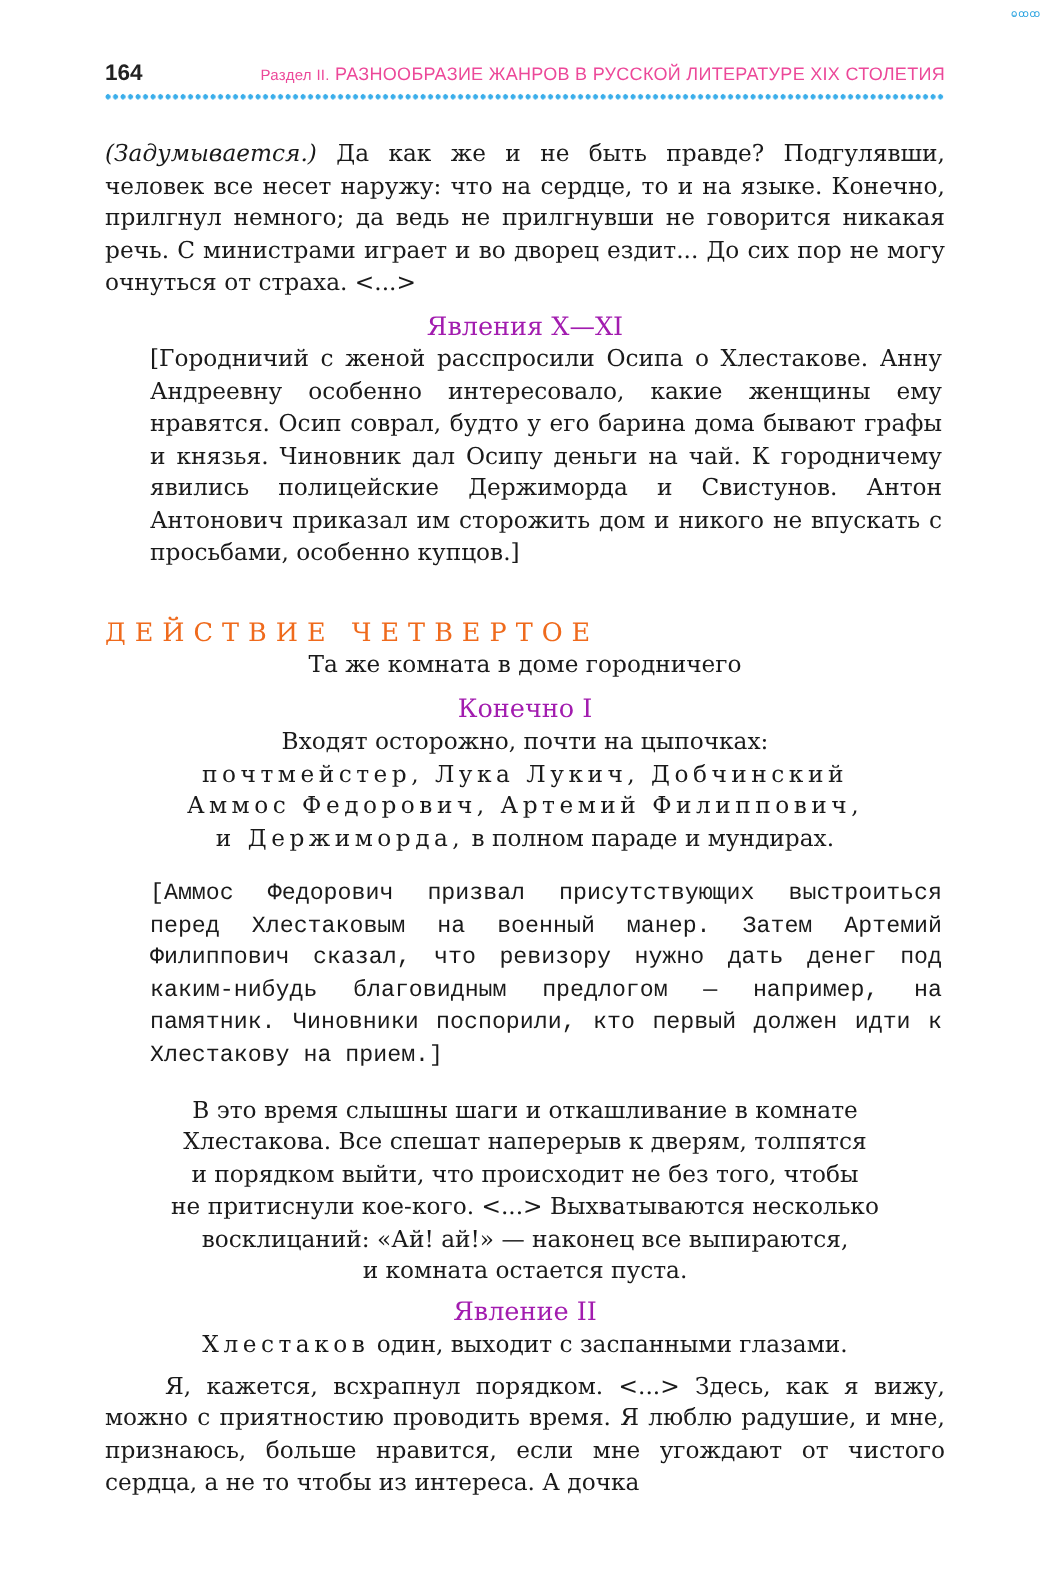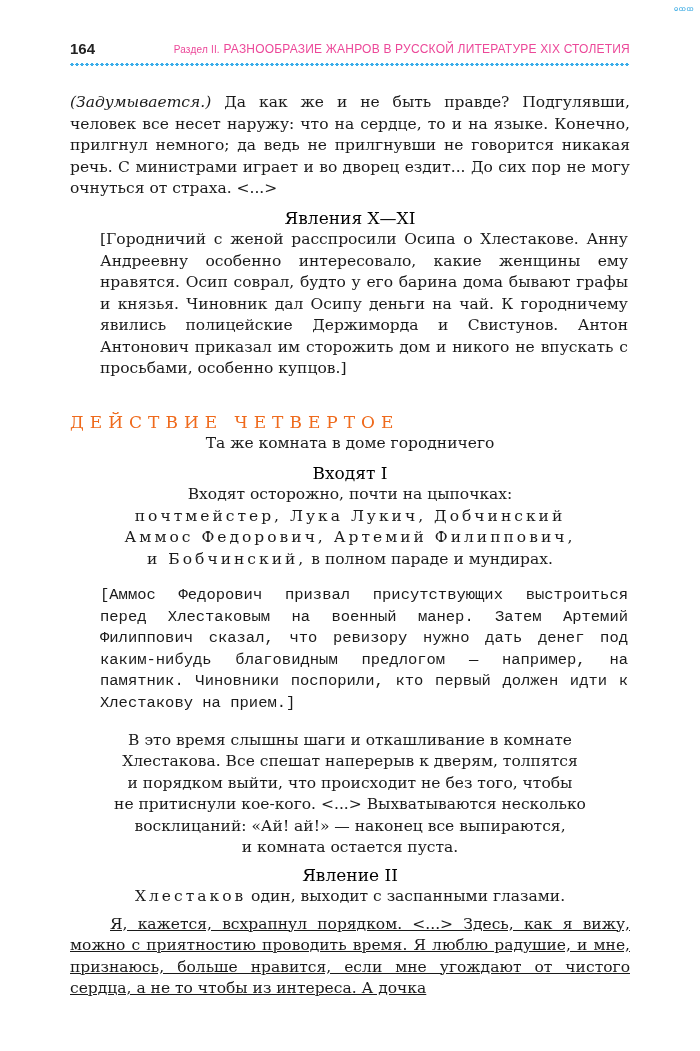--- a/index.html
+++ b/index.html
@@ -29,21 +29,21 @@
     }
     .content {
       position: absolute; top: 88px; left: 70px; width: 560px;
       font-size: 15.5px; line-height: 21.5px;
     }
     .para { margin: 0; text-align: justify; text-align-last: left; }
     .para.indent { text-indent: 40px; }
     .bracket-block { padding-left: 30px; padding-right: 2px; text-align: justify; }
     .center { text-align: center; margin: 0; }
     .heading-orange {
-      color: #000000; text-align: center; margin: 0; font-size: 17px;
+      color: #a21caf; text-align: center; margin: 0; font-size: 17px;
     }
     .act-heading {
       color: #ef6a1c; font-size: 17px; letter-spacing: 6px; margin: 0;
     }
     .spaced { letter-spacing: 3px; }
     .italic { font-style: italic; }
     .tight-block { padding: 0 30px; text-align: center; }
   </style>
 </head>
 <body>
@@ -62,35 +62,35 @@
 <div class="content">
 
   <p class="para" style="margin-top:4px;"><span class="italic">(Задумывается.)</span><span> Да как же и не быть правде? Подгулявши, человек все несет наружу: что на сердце, то и на языке. Конечно, прилгнул немного; да ведь не прилгнувши не говорится никакая речь. С министрами играет и во дворец ездит... До сих пор не могу очнуться от страха. &lt;...&gt;</span></p>
 
   <p class="heading-orange" style="margin-top:8px;">Явления X—XI</p>
   <p class="bracket-block first" style="margin:0;">[Городничий с женой расспросили Осипа о Хлестакове. Анну Андреевну особенно интересовало, какие женщины ему нравятся. Осип соврал, будто у его барина дома бывают графы и князья. Чиновник дал Осипу деньги на чай. К городничему явились полицейские Держиморда и Свистунов. Антон Антонович приказал им сторожить дом и никого не впускать с просьбами, особенно купцов.]</p>
 
   <p class="act-heading" style="margin-top:32px;">ДЕЙСТВИЕ ЧЕТВЕРТОЕ</p>
   <p class="center">Та же комната в доме городничего</p>
 
-  <p class="heading-orange" style="margin-top:8px;">Входят I</p>
+  <p class="heading-orange" style="margin-top:8px;">Конечно I</p>
   <p class="center">Входят осторожно, почти на цыпочках:</p>
   <p class="center spaced">почтмейстер, Лука Лукич, Добчинский</p>
   <p class="center spaced">Аммос Федорович, Артемий Филиппович,</p>
-  <p class="center"><span class="spaced">и Бобчинский,</span><span> в полном параде и мундирах.</span></p>
+  <p class="center"><span class="spaced">и Держиморда,</span><span> в полном параде и мундирах.</span></p>
 
   <p class="bracket-block first" style="margin-top:15px;font-family:Liberation Mono, monospace;">[Аммос Федорович призвал присутствующих выстроиться перед Хлестаковым на военный манер. Затем Артемий Филиппович сказал, что ревизору нужно дать денег под каким-нибудь благовидным предлогом — например, на памятник. Чиновники поспорили, кто первый должен идти к Хлестакову на прием.]</p>
 
   <div class="tight-block" style="margin-top:8px;">
     <p class="center">В это время слышны шаги и откашливание в комнате</p>
     <p class="center">Хлестакова. Все спешат наперерыв к дверям, толпятся</p>
     <p class="center">и порядком выйти, что происходит не без того, чтобы</p>
     <p class="center">не притиснули кое-кого. &lt;...&gt; Выхватываются несколько</p>
     <p class="center">восклицаний: «Ай! ай!» — наконец все выпираются,</p>
     <p class="center">и комната остается пуста.</p>
   </div>
 
   <p class="heading-orange" style="margin-top:6px;">Явление II</p>
   <p class="center"><span class="spaced">Хлестаков</span><span> один, выходит с заспанными глазами.</span></p>
 
-  <p class="para indent" style="margin-top:6px;text-decoration:underline;">Я, кажется, всхрапнул порядком. &lt;...&gt; Здесь, как я вижу, можно с приятностию проводить время. Я люблю радушие, и мне, признаюсь, больше нравится, если мне угождают от чистого сердца, а не то чтобы из интереса. А дочка</p>
+  <p class="para indent" style="margin-top:6px;">Я, кажется, всхрапнул порядком. &lt;...&gt; Здесь, как я вижу, можно с приятностию проводить время. Я люблю радушие, и мне, признаюсь, больше нравится, если мне угождают от чистого сердца, а не то чтобы из интереса. А дочка</p>
 
 </div>
 
 </body></html>

